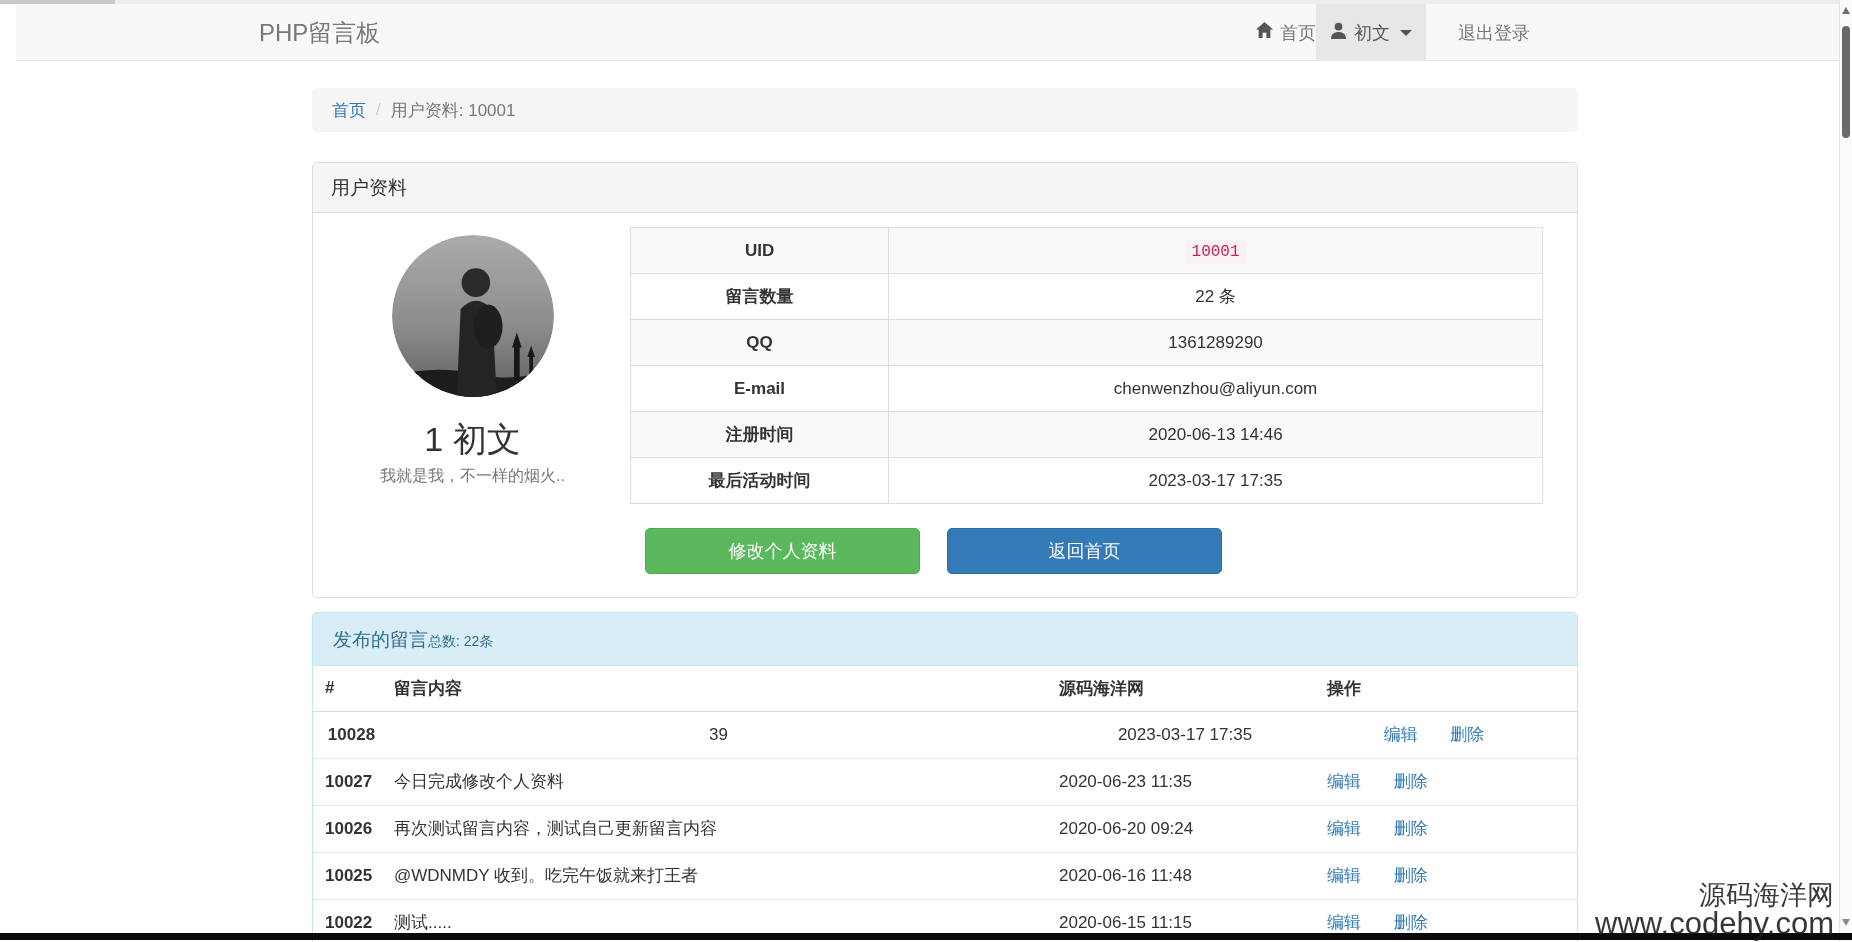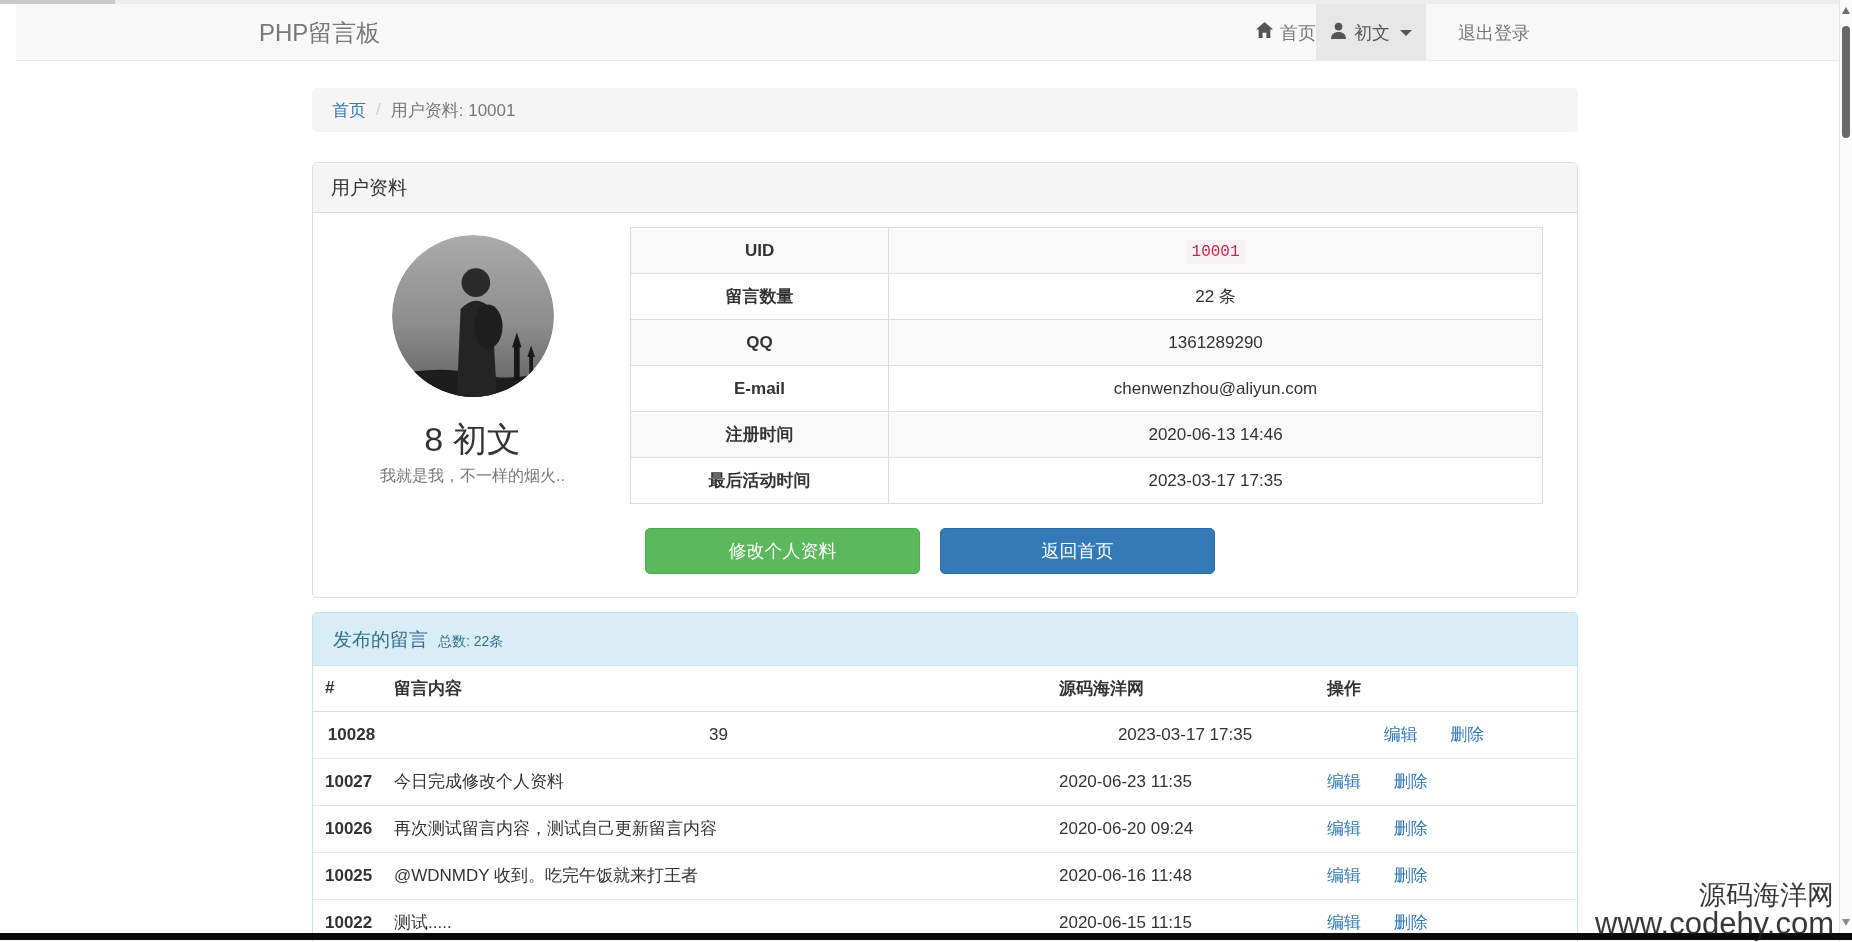--- a/index.html
+++ b/index.html
@@ -39,38 +39,38 @@
   
   .panel { margin-top:30px; border:1px solid #ddd; border-radius:5px; background:#fff; }
   .panel-default-heading { height:50px; background:#f5f5f5; border-bottom:1px solid #ddd;
     border-radius:4px 4px 0 0; display:flex; align-items:center; padding:0 18px;
     font-size:19px; color:#333; }
   .panel-info { margin-top:14px; border-color:#bce8f1; border-radius:5px 5px 0 0; border-bottom:none; }
   .panel-info-heading { height:53px; background:#d9edf7; border-bottom:1px solid #bce8f1;
     border-radius:4px 4px 0 0; display:flex; align-items:baseline; padding:0 20px;
     color:#31708f; padding-top:14px; }
   .panel-info-heading .title { font-size:19px; font-weight:400; }
-  .panel-info-heading .total { font-size:14px; margin-left:10px; }
+  .panel-info-heading .total { font-size:14px; }
 
   
   .profile-body { display:flex; padding:14px 17px 23px 17px; }
   .left-col { width:285px; text-align:center; flex:none; }
   .avatar { width:162px; height:162px; border-radius:50%; overflow:hidden; margin:8px auto 0 auto; }
   .display-name { font-size:34px; font-weight:400; color:#333; margin-top:20px; }
   .tagline { font-size:16px; color:#777; margin-top:3px; }
   .right-col { flex:1; margin-left:15px; margin-right:17px; }
 
   table.info-table { width:100%; border-collapse:collapse; border:1px solid #ddd; table-layout:fixed; }
   .info-table td { border:1px solid #ddd; height:46px; text-align:center; font-size:17px; }
   .info-table tr:nth-child(odd) { background:#f9f9f9; }
   .info-table td.lbl { width:28.3%; font-weight:bold; }
   .code-badge { font-family:"Liberation Mono","DejaVu Sans Mono",monospace; font-size:16px;
     color:#c7254e; background:#f9f2f4; padding:3px 6px; border-radius:4px; }
 
-  .btn-row { display:flex; margin-top:24px; padding-left:15px; gap:20px; }
+  .btn-row { display:flex; margin-top:24px; padding-left:15px; gap:27px; }
   .btn { width:275px; height:46px; border:1px solid transparent; border-radius:5px;
     font-size:18px; color:#fff; cursor:pointer; font-family:inherit; }
   .btn-success { background:#5cb85c; border-color:#4cae4c; }
   .btn-primary { background:#337ab7; border-color:#2e6da4; }
 
   
   table.msg-table { width:100%; border-collapse:collapse; table-layout:fixed; background:#fff; }
   .msg-table th { text-align:left; font-size:17px; color:#333; height:45px; padding:0 8px;
     border-bottom:1px solid #ddd; font-weight:bold; }
   .msg-table td { font-size:17px; height:47px; padding:0 8px; border-top:1px solid #e7e7e7; }
@@ -168,21 +168,21 @@
                 <rect width="170" height="170" fill="url(#sky)"></rect>
                 <path d="M0 148 Q45 136 90 146 T170 138 L170 170 L0 170 Z" fill="#1d1d1d"></path>
                 <circle cx="88" cy="50" r="15" fill="#2b2b2b"></circle>
                 <path d="M68 170 L72 78 Q88 60 105 78 L110 170 Z" fill="#242424"></path>
                 <ellipse cx="101" cy="96" rx="15" ry="23" fill="#1e1e1e"></ellipse>
                 <path d="M126 118 l5 -16 5 16 -2 0 0 34 -6 0 0 -34 Z" fill="#171717"></path>
                 <path d="M142 128 l4 -12 4 12 -2 0 0 26 -4 0 0 -26 Z" fill="#191919"></path>
               </g>
             </svg>
           </div>
-          <div class="display-name">8 初文</div>
+          <div class="display-name">1 初文</div>
           <div class="tagline">我就是我，不一样的烟火..</div>
         </div>
 
         <div class="right-col">
           <table class="info-table">
             <tbody>
               <tr>
                 <td class="lbl">UID</td>
                 <td><span class="code-badge">10001</span></td>
               </tr>

